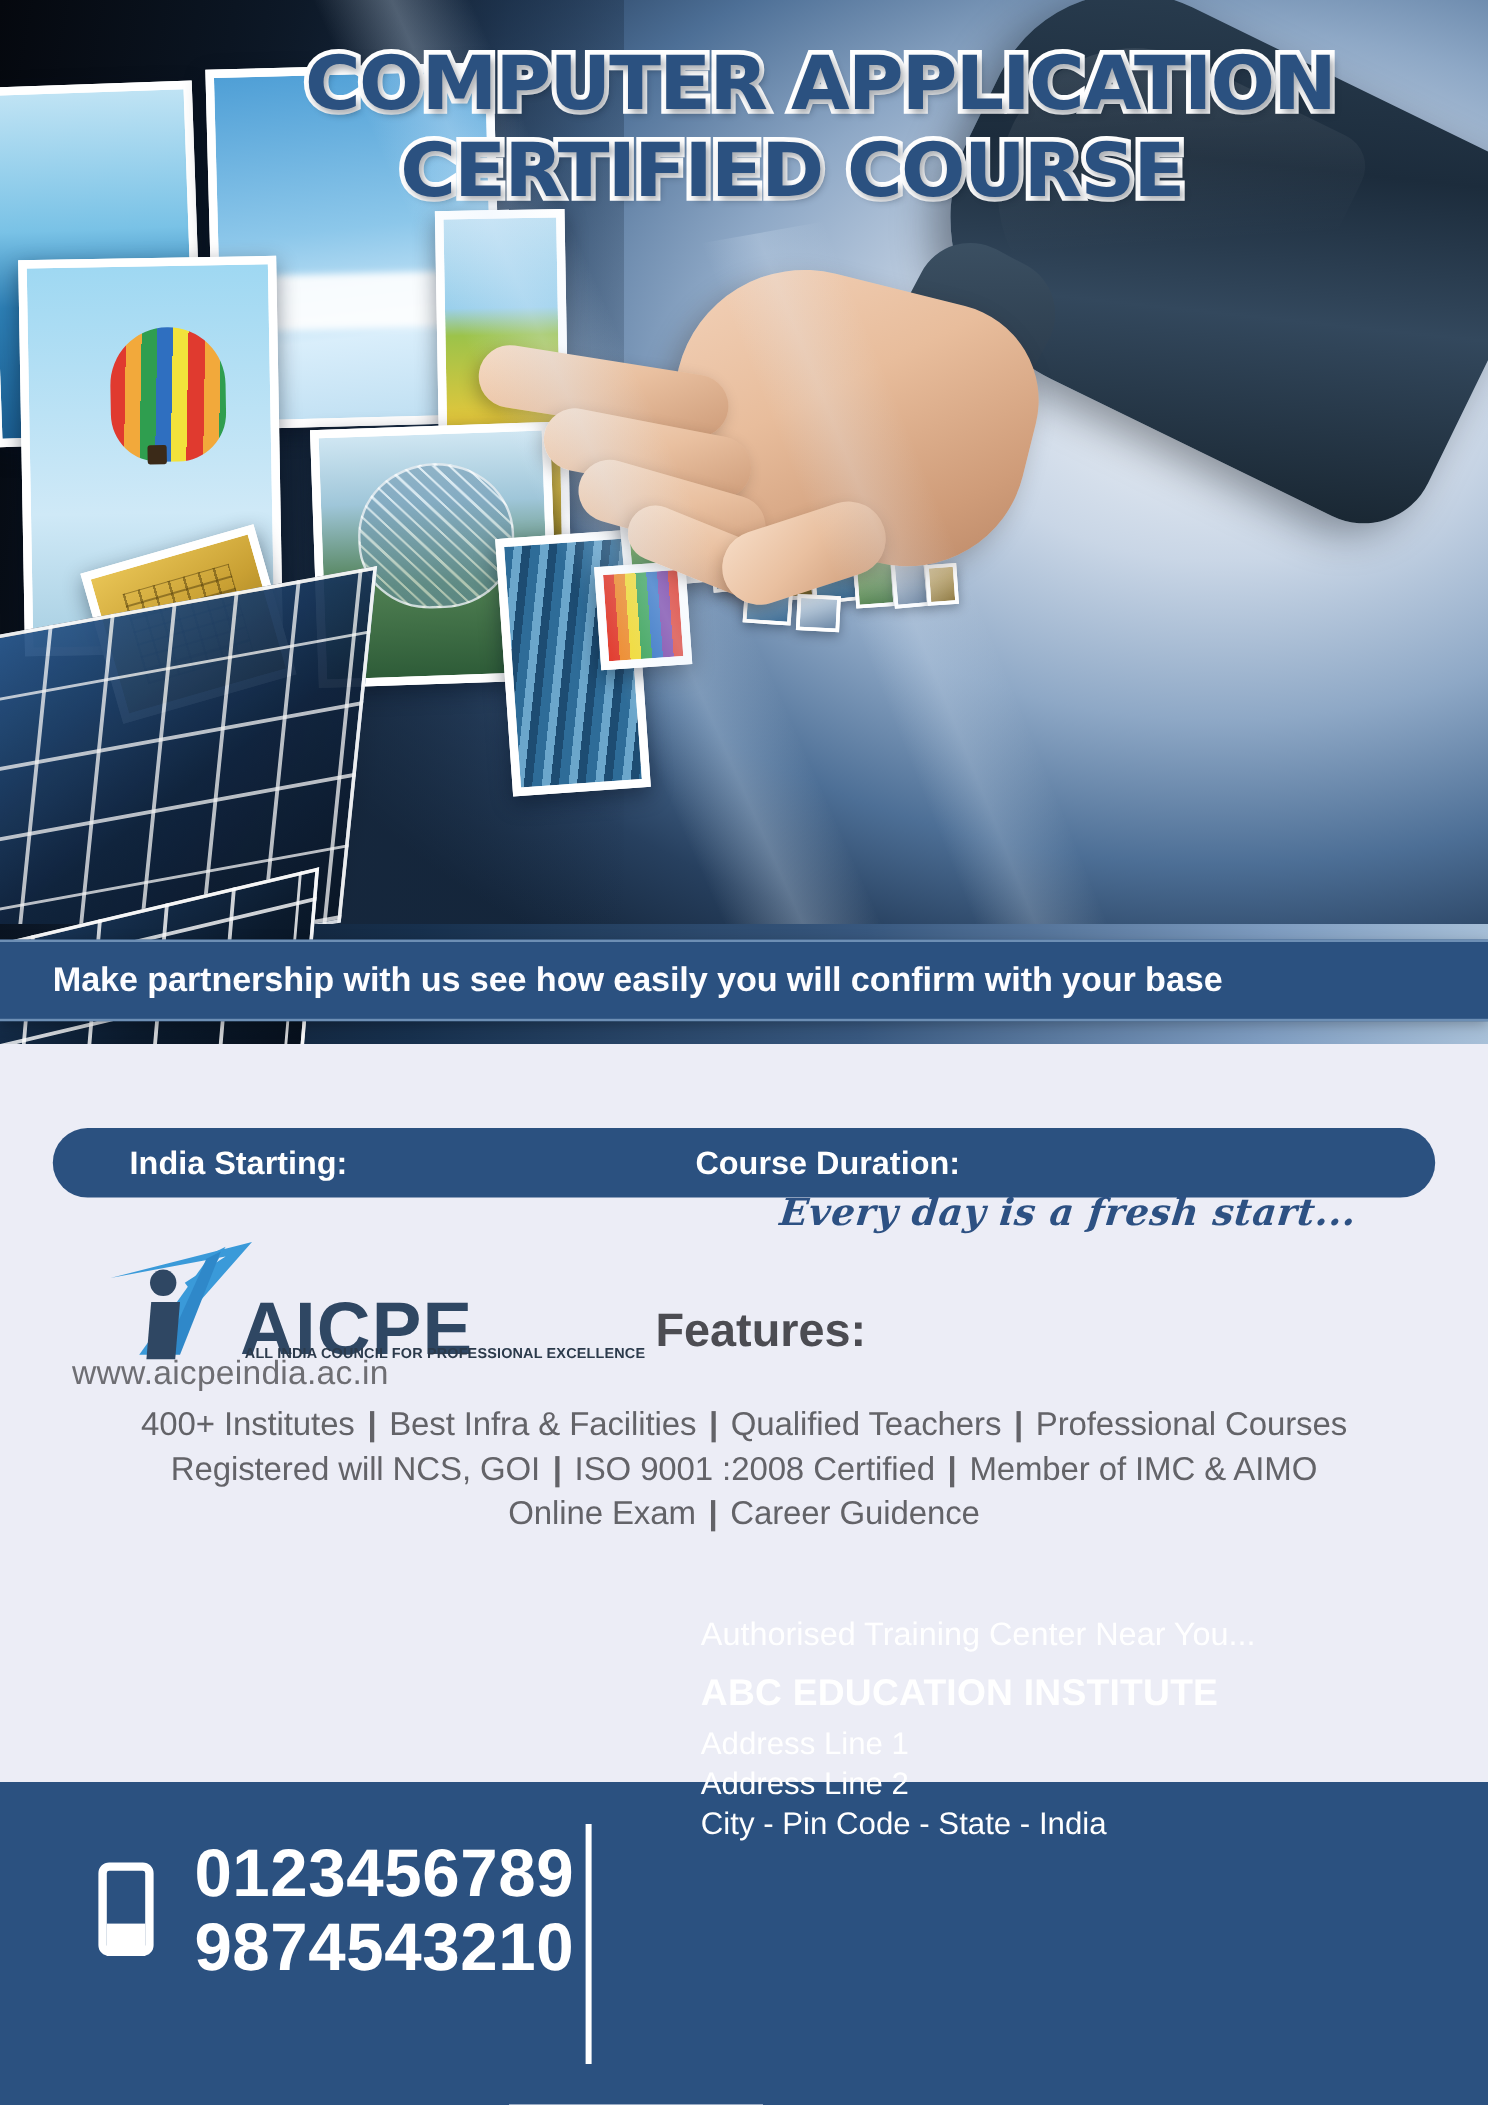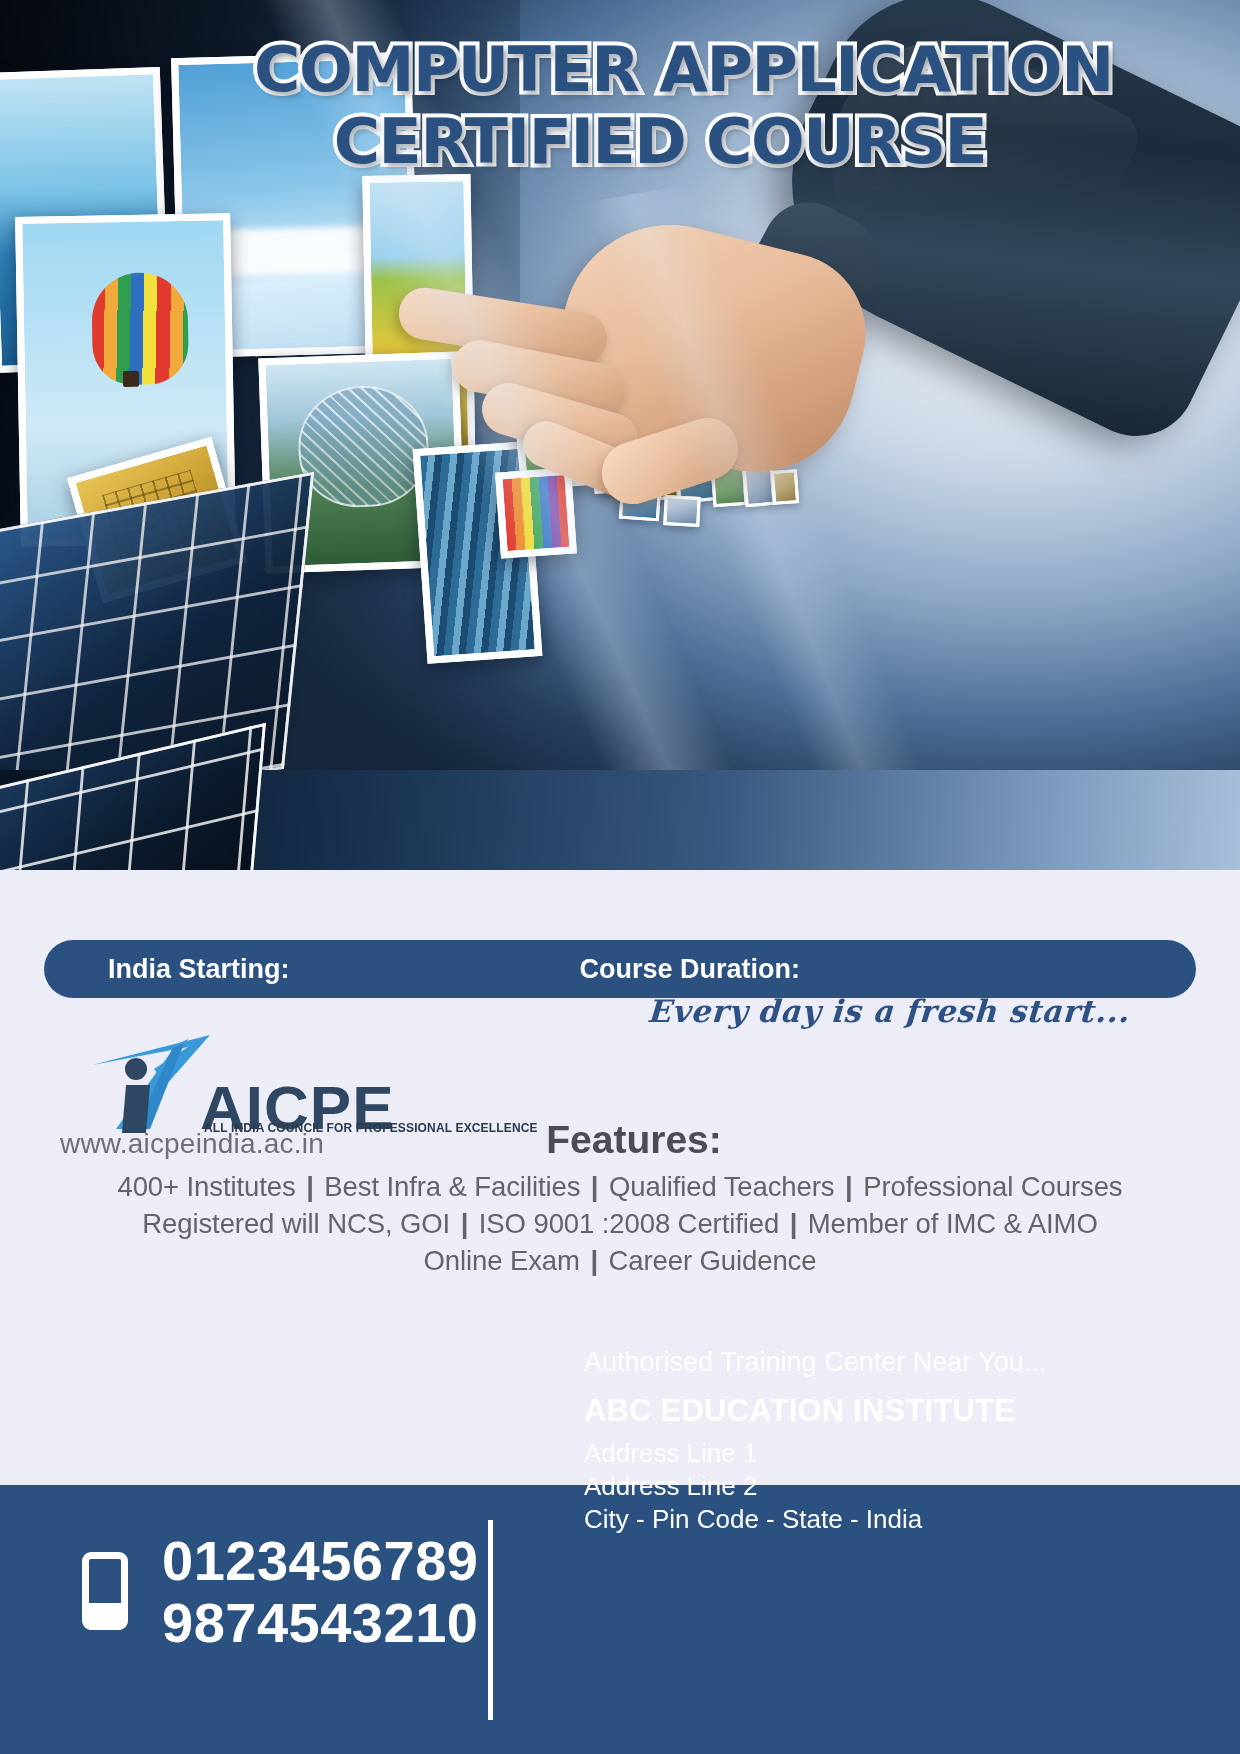--- a/index.html
+++ b/index.html
@@ -309,21 +309,21 @@
     font-size: 31px;
     color: #2d5183;
     letter-spacing: .6px;
     transform: skewX(-6deg);
     white-space: nowrap;
   }
 
   
   .features-title {
     position: absolute;
-    left: 0; top: 1118px;
+    left: 0; top: 1088px;
     width: 1240px;
     text-align: center;
     font-size: 39px;
     font-weight: bold;
     color: #4c4c52;
     padding-left: 28px;
   }
   .features-list {
     position: absolute;
     left: 0; top: 1168px;
@@ -499,20 +499,23 @@
   </div>
 
   <div class="hero-bottomslab"></div>
   <div class="solar2"></div>
 
   <div class="title">
     <div class="title-line l1">COMPUTER APPLICATION</div>
     <div class="title-line l2">CERTIFIED COURSE</div>
   </div>
 
+  <div class="tagline-banner">
+    <div class="tagline-text">Make partnership with us see how easily you will confirm with your base</div>
+  </div>
 
   <div class="body-area"></div>
 
   <div class="pill">
     <span class="pill-label batch">India Starting:</span>
     <span class="pill-label course">Course Duration:</span>
   </div>
 
   <div class="logo-block">
     <svg class="logo-mark" viewBox="0 0 140 108">

